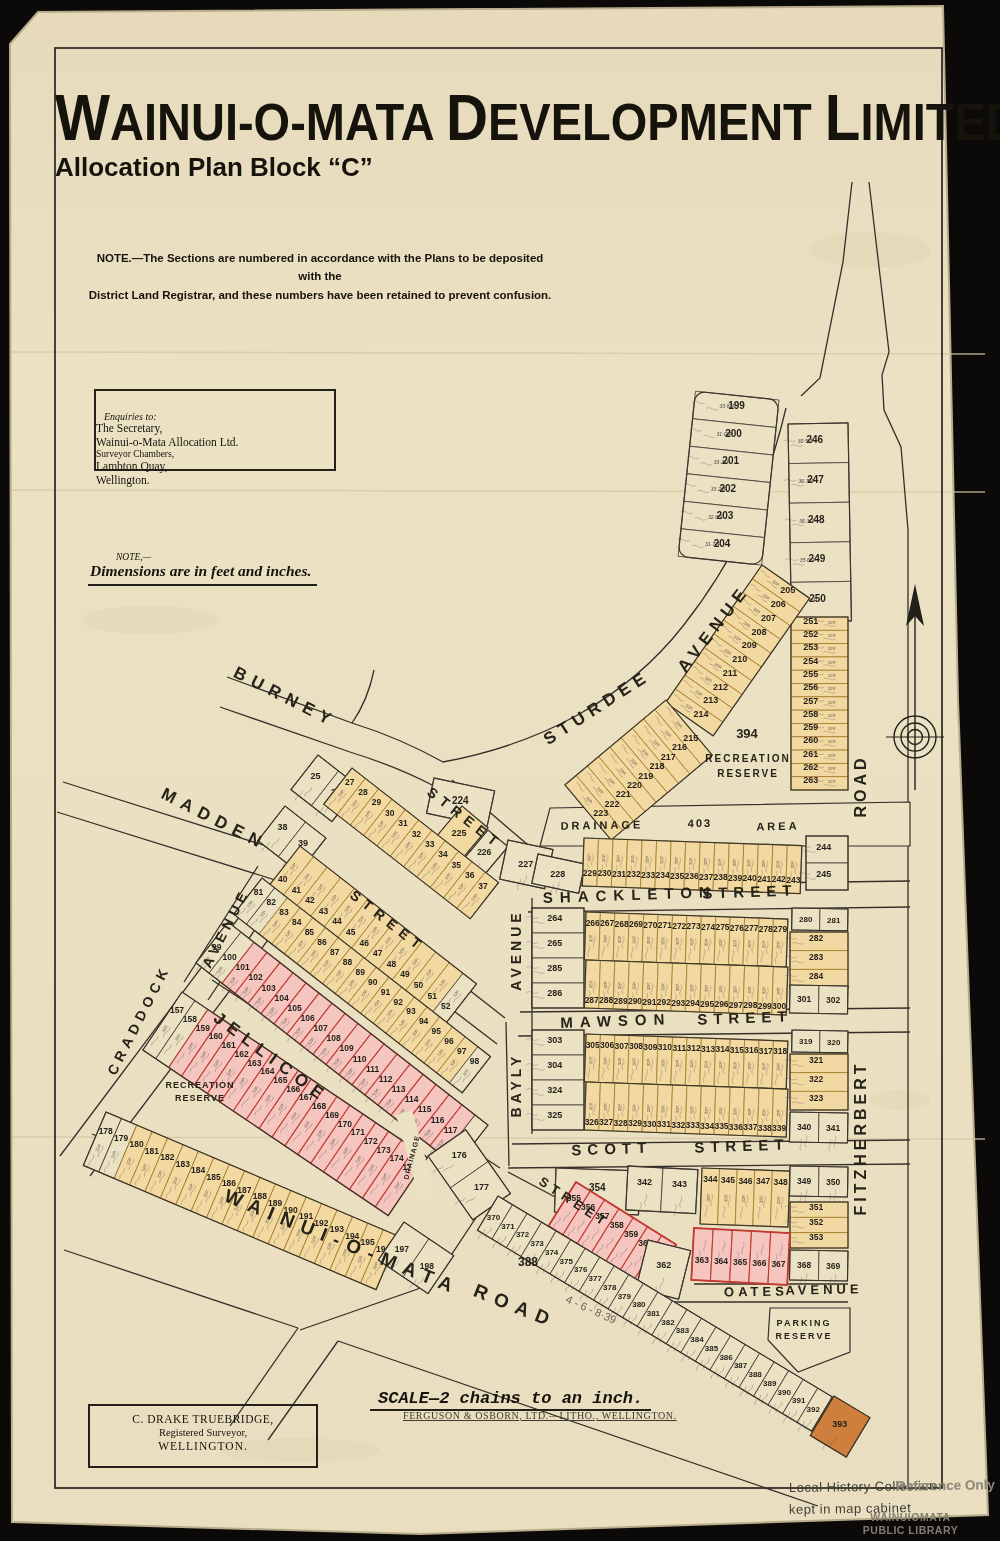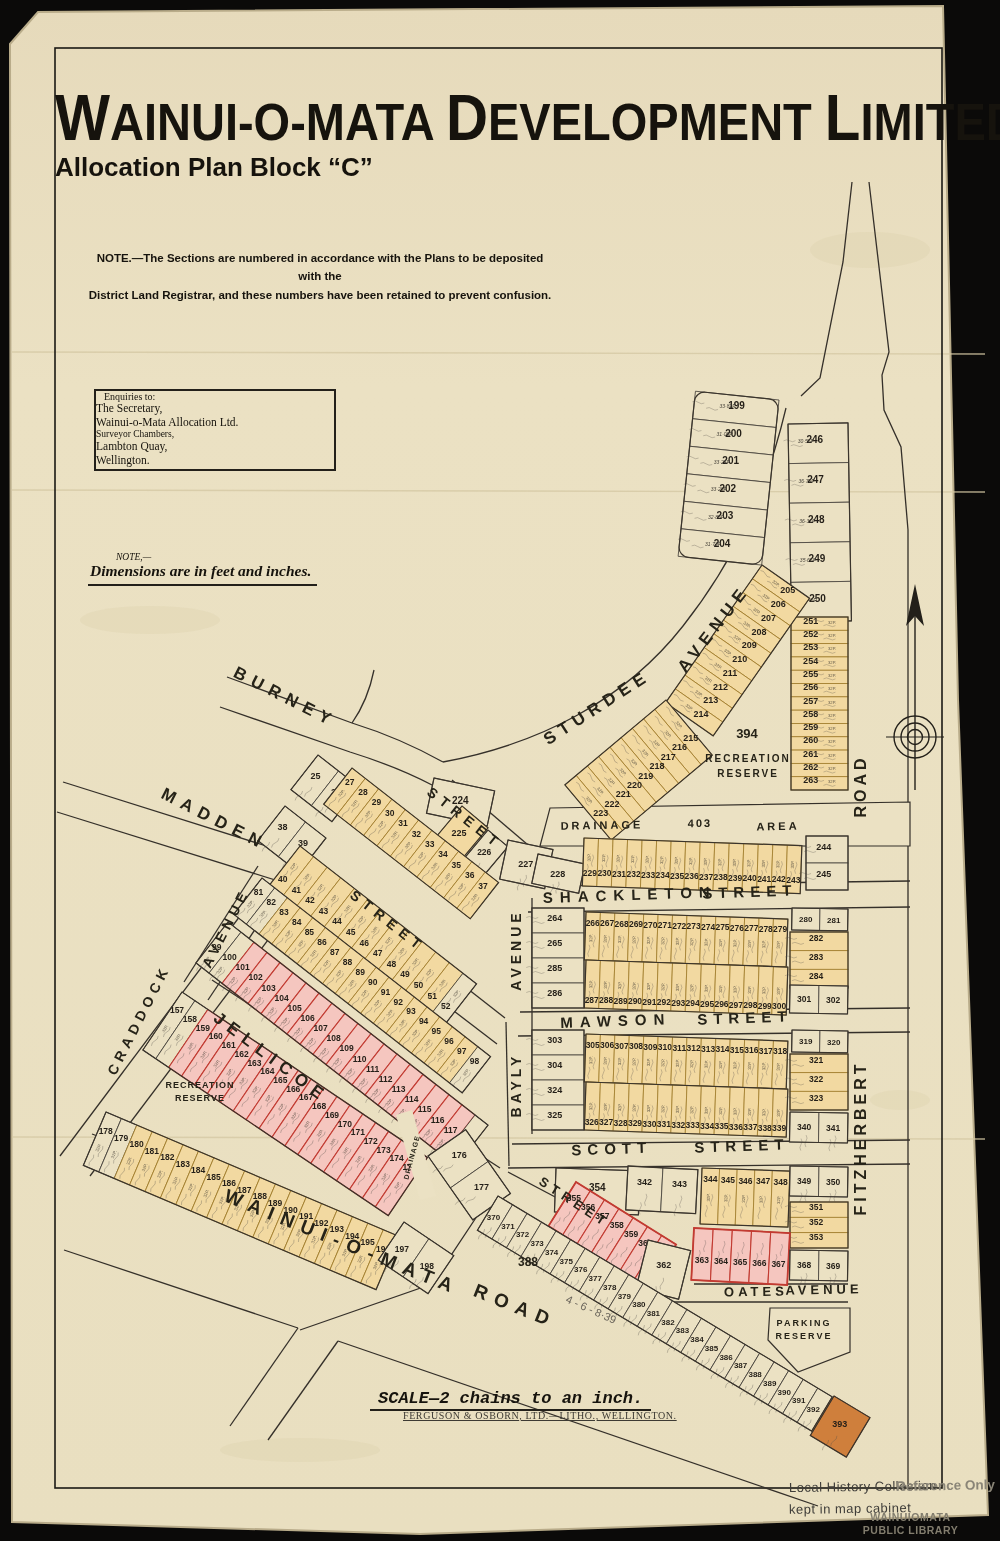--- a/index.html
+++ b/index.html
@@ -7,21 +7,21 @@
          font-family:"Liberation Sans",sans-serif;}
   svg{position:absolute;left:0;top:0;}
   .ov{position:absolute;color:#16130d;}
   .title{left:55px;top:80px;width:888px;text-align:center;font-weight:700;font-size:47px;
          letter-spacing:0px;transform:scaleY(1.12);transform-origin:top;white-space:nowrap;}
   .title .bigcap{font-size:1.24em;}
   .subtitle{left:55px;top:152px;width:888px;font-weight:700;font-size:26px;}
   .note{left:86px;top:249px;width:468px;text-align:center;font-weight:700;font-size:11.5px;line-height:1.6;}
   .enqbox{left:94px;top:389px;width:238px;height:78px;border:2px solid #23201a;
           font-family:"Liberation Serif",serif;font-size:11.5px;}
-  .enqbox .hd{font-size:10px;margin:0 0 0 8px;}
+  .enqbox .hd{font-style:italic;font-size:10px;margin:20px 0 0 8px;}
   .enqbox .l{line-height:1.18;}
   .enqbox .sm{font-size:9.5px;}
   .dimnote{left:88px;top:552px;}
   .dimnote .lbl{font-family:"Liberation Serif",serif;font-style:italic;font-size:9.5px;margin-left:28px;}
   .dimnote .txt{font-family:"Liberation Serif",serif;font-style:italic;font-weight:700;font-size:15.5px;
                 border-bottom:2px solid #23201a;padding:0 6px 5px 2px;}
   .svybox{left:88px;top:1404px;width:226px;height:60px;border:2px solid #23201a;
           font-family:"Liberation Serif",serif;font-size:11.5px;text-align:center;}
   .svybox .l1{margin-top:7px;letter-spacing:.5px;}
   .svybox .l2{font-size:10.5px;margin-top:2px;}
@@ -1710,20 +1710,25 @@
     <div class="l sm">Surveyor Chambers,</div>
     <div class="l">Lambton Quay,</div>
     <div class="l">Wellington.</div>
   </div>
 
   <div class="ov dimnote">
     <div class="lbl">NOTE,—</div>
     <span class="txt">Dimensions are in feet and inches.</span>
   </div>
 
+  <div class="ov svybox">
+    <div class="l1">C. DRAKE TRUEBRIDGE,</div>
+    <div class="l2">Registered Surveyor,</div>
+    <div class="l3">WELLINGTON.</div>
+  </div>
 
   <div class="ov scale">SCALE—2 chains to an inch.</div>
   <div class="ov printer">FERGUSON &amp; OSBORN, LTD.—LITHO., WELLINGTON.</div>
 
   <div class="ov hand hand1">Local History Collection</div>
   <div class="ov stamp1">Reference Only</div>
   <div class="ov hand hand2">kept in map cabinet</div>
   <div class="ov libstamp">
     <div>WAINUIOMATA</div>
     <div>PUBLIC LIBRARY</div>

